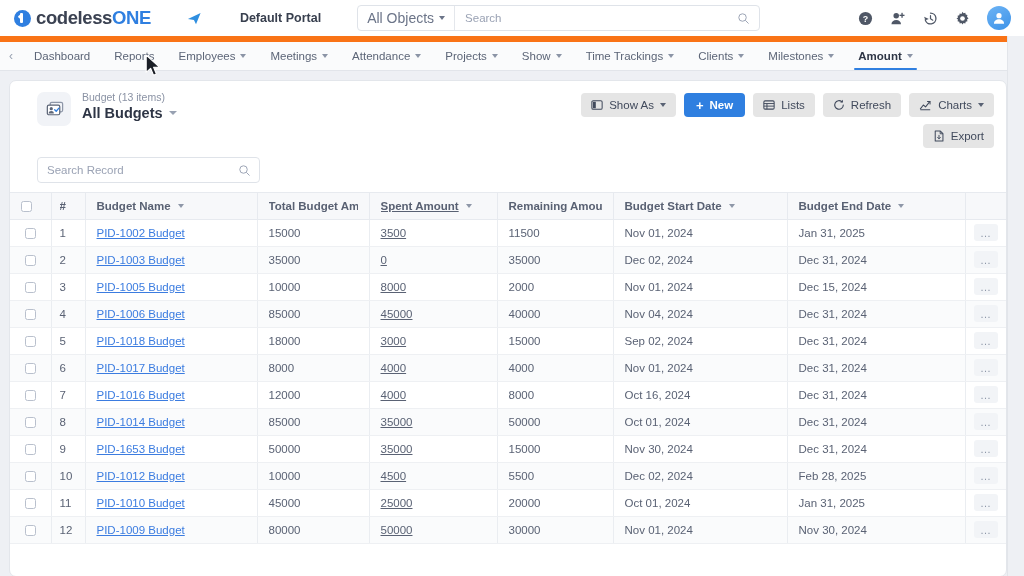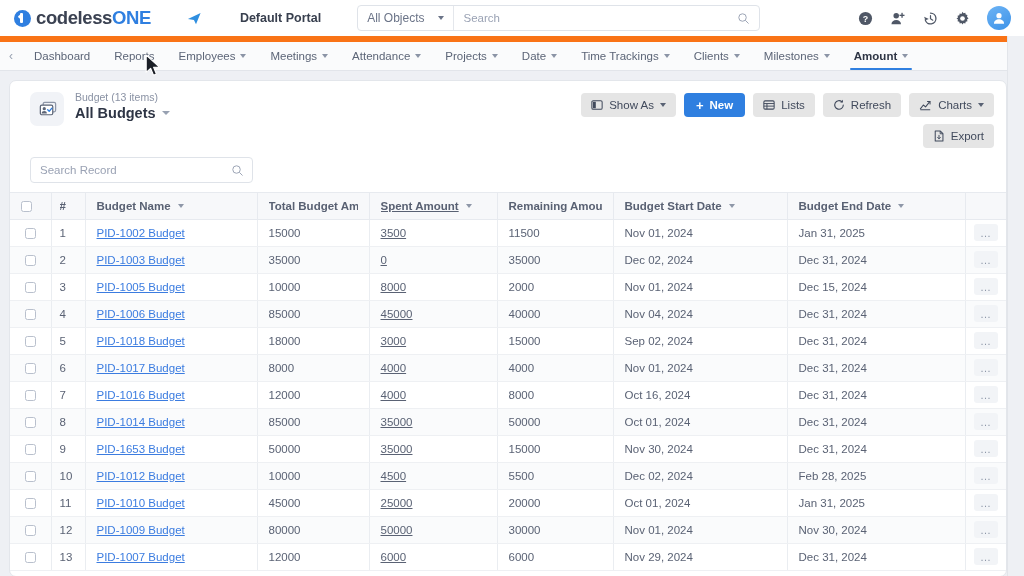--- a/index.html
+++ b/index.html
@@ -32,22 +32,22 @@
 
   .portal{ display:flex;align-items:center;gap:7px;margin-left:36px; }
   .portal-label{ font-size:12.5px;font-weight:bold;color:#39404f;margin-left:31px; }
   .send-icon{ color:#2f8fe0; display:flex; }
 
   .searchwrap{
     margin-left:36px; display:flex; align-items:center;
     width:403px;height:26px;border:1px solid #dfe3e9;border-radius:4px;background:#fff;
   }
   .objsel{
-    display:flex;align-items:center;gap:13px;padding:0 9px;height:100%;
-    border-right:1px solid #e4e7ec;color:#6b7488;font-size:12px;white-space:nowrap;
+    display:flex;align-items:center;gap:5px;padding:0 9px;height:100%;
+    border-right:1px solid #e4e7ec;color:#6b7488;font-size:14px;white-space:nowrap;
   }
   .caret{ width:0;height:0;border-left:3.5px solid transparent;border-right:3.5px solid transparent;border-top:4px solid currentColor;display:inline-block; }
   .search-inp{
     border:0;outline:0;flex:1;height:100%;padding:0 10px;font-size:11.5px;
     font-family:inherit;color:#4a5164;background:transparent;
   }
   .search-inp::placeholder{ color:#9aa2b4; }
   .search-mag{ margin-right:9px;color:#9aa2b4;display:flex; }
 
   .topicons{ margin-left:auto;margin-right:13px;display:flex;align-items:center;gap:17px; }
@@ -77,21 +77,21 @@
   }
   .navitem .caret{ color:#8b94a6; }
   .navarrow.right{ margin-left:auto; }
 
   
   .stage{ position:relative;height:511px;padding:9px 17px 9px 9px; }
   .card{
     background:#fff;border:1px solid #e3e6eb;border-radius:7px;height:497px;
     position:relative;overflow:hidden;
   }
-  .cardhead{ padding:10px 12px 0 20px;position:relative; }
+  .cardhead{ padding:10px 12px 0 27px;position:relative; }
   .headrow{ display:flex;align-items:flex-start; }
   .obj-icon{
     width:34px;height:34px;border-radius:7px;background:#f1f3f7;
     display:flex;align-items:center;justify-content:center;flex:none;margin-top:1px;
   }
   .titleblock{ margin-left:11px; }
   .subtitle{ font-size:10.5px;color:#8a92a4;line-height:13px; }
   .viewname{ display:flex;align-items:center;gap:6px;margin-top:1px; }
   .viewname span.t{ font-size:14.5px;font-weight:bold;color:#2e3545; }
   .viewname .caret{ color:#98a1b2;border-top-width:4.5px;border-left-width:4px;border-right-width:4px; }
@@ -259,21 +259,21 @@
       </div>
       <div class="navitem">
         <span>Attendance</span>
         <i class="caret"></i>
       </div>
       <div class="navitem">
         <span>Projects</span>
         <i class="caret"></i>
       </div>
       <div class="navitem">
-        <span>Date</span>
+        <span>Show</span>
         <i class="caret"></i>
       </div>
       <div class="navitem">
         <span>Time Trackings</span>
         <i class="caret"></i>
       </div>
       <div class="navitem">
         <span>Clients</span>
         <i class="caret"></i>
       </div>
@@ -578,33 +578,20 @@
               <td class="col-name"><span class="lnk">PID-1009 Budget</span></td>
               <td class="col-total">80000</td>
               <td class="col-spent">50000</td>
               <td class="col-remain">30000</td>
               <td class="col-start">Nov 01, 2024</td>
               <td class="col-end">Nov 30, 2024</td>
               <td class="col-act">
                 <span class="dots">…</span>
               </td>
             </tr>
-            <tr>
-              <td class="col-chk"><span class="chk"></span></td>
-              <td class="col-num">13</td>
-              <td class="col-name"><span class="lnk">PID-1007 Budget</span></td>
-              <td class="col-total">12000</td>
-              <td class="col-spent">6000</td>
-              <td class="col-remain">6000</td>
-              <td class="col-start">Nov 29, 2024</td>
-              <td class="col-end">Dec 31, 2024</td>
-              <td class="col-act">
-                <span class="dots">…</span>
-              </td>
-            </tr>
           </tbody>
       </table>
     </div>
 
   </div>
 
 </div>
 
 <div class="gutter">
   <div class="thumb"></div>

